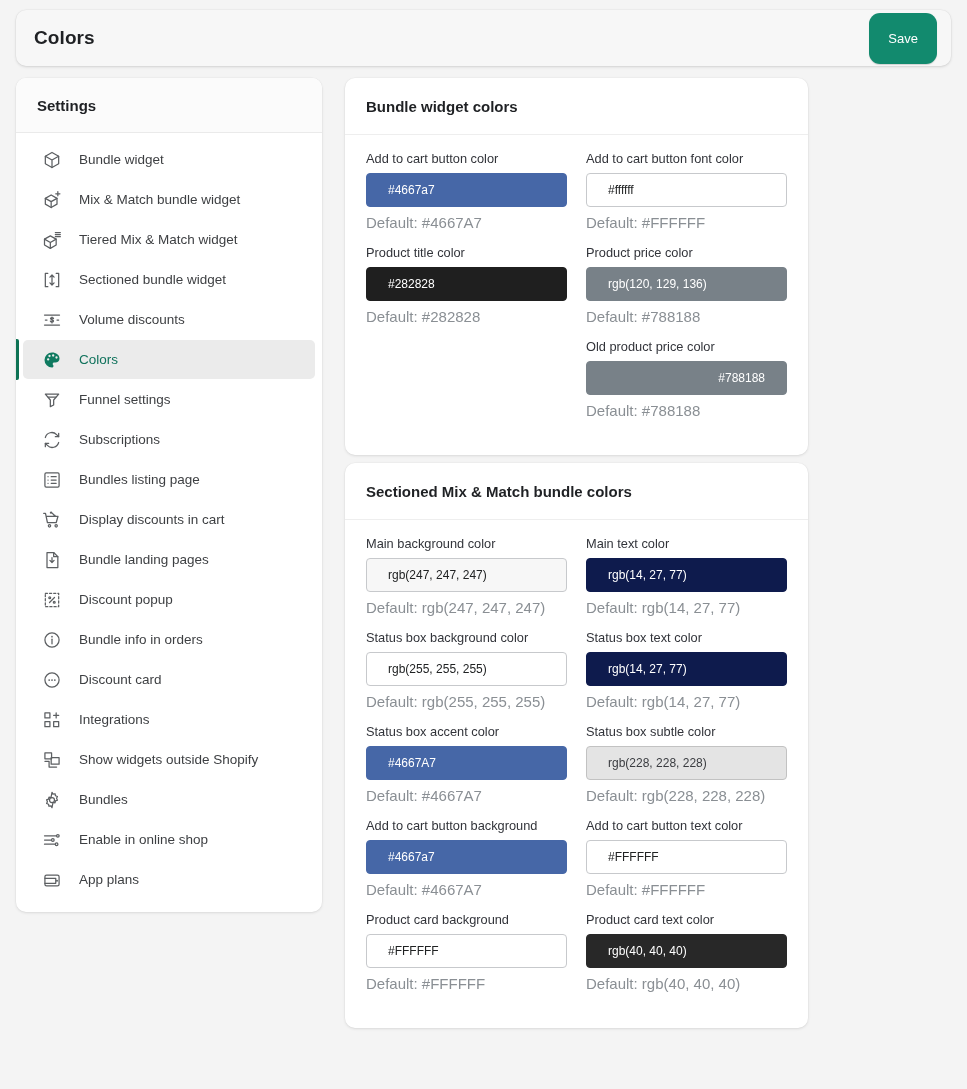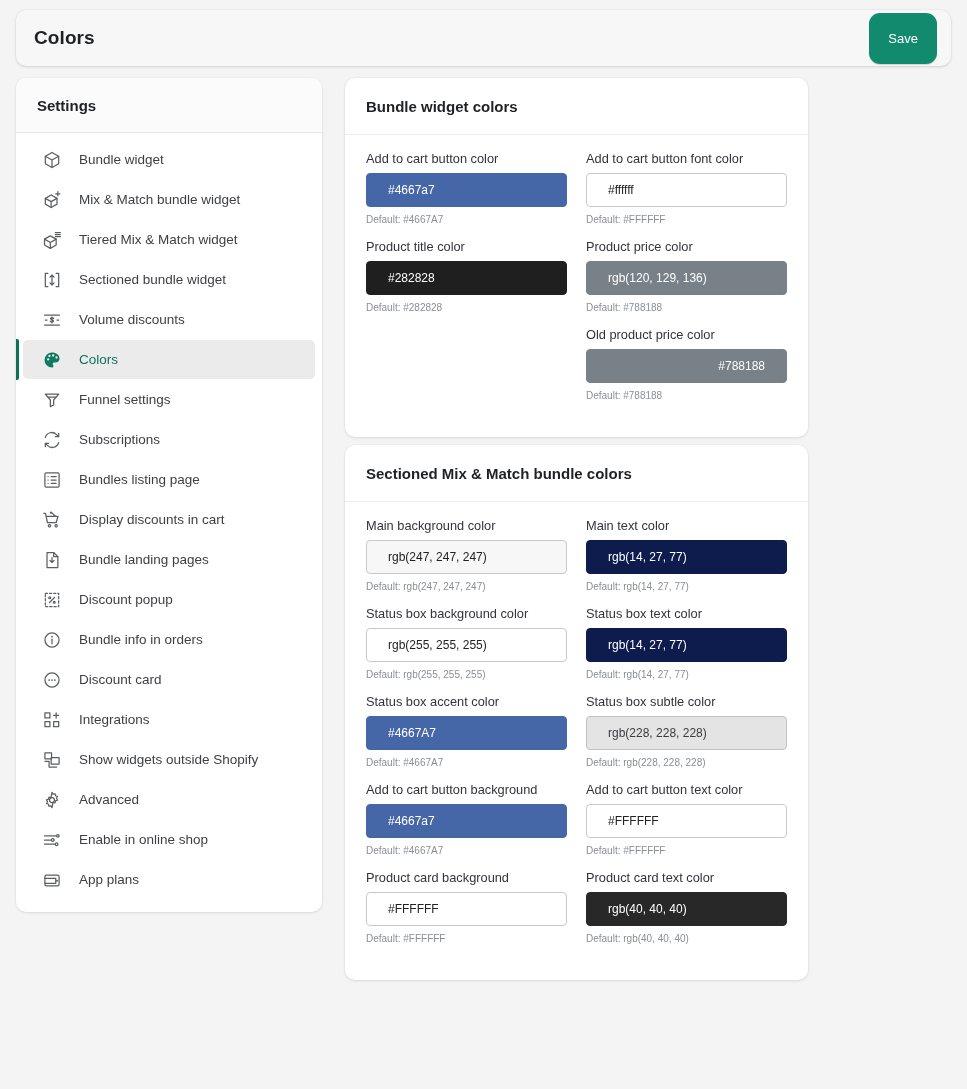--- a/index.html
+++ b/index.html
@@ -154,21 +154,21 @@
     border: 1px solid #c7c9cc;
     border-radius: 4px;
     font-size: 12px;
     font-family: "Liberation Sans", sans-serif;
     padding: 0 21px;
     background: #ffffff;
     color: #202223;
     outline: none;
   }
   .field-default {
-    font-size: 10px;
+    font-size: 15px;
     color: #8a8f94;
     margin-top: 7px;
     display: block;
     margin-bottom: 14px;
   }
 </style>
 </head>
 <body>
 
 <div class="topbar">
@@ -343,21 +343,21 @@
           </span>
           <span class="nav-label">Show widgets outside Shopify</span>
         </div>
         <div class="nav-item">
           <span class="nav-icon">
             <svg viewBox="0 0 24 24" width="20" height="20">
               <circle fill="none" stroke="currentColor" stroke-width="1.5" stroke-linecap="round" stroke-linejoin="round" cx="12" cy="12" r="3"></circle>
               <path fill="none" stroke="currentColor" stroke-width="1.5" stroke-linecap="round" stroke-linejoin="round" d="M12 2.8l1.2 2.2 2.4-.5.6 2.4 2.3.9-1 2.2 1 2.2-2.3.9-.6 2.4-2.4-.5L12 21.2l-1.2-2.2-2.4.5-.6-2.4-2.3-.9 1-2.2-1-2.2 2.3-.9.6-2.4 2.4.5L12 2.8z"></path>
             </svg>
           </span>
-          <span class="nav-label">Advanced</span>
+          <span class="nav-label">Bundles</span>
         </div>
         <div class="nav-item">
           <span class="nav-icon">
             <svg viewBox="0 0 24 24" width="20" height="20">
               <path fill="none" stroke="currentColor" stroke-width="1.5" stroke-linecap="round" stroke-linejoin="round" d="M3 7h14M3 12h8M3 17h12"></path>
               <circle fill="none" stroke="currentColor" stroke-width="1.5" stroke-linecap="round" stroke-linejoin="round" cx="19" cy="7" r="1.6"></circle>
               <circle fill="none" stroke="currentColor" stroke-width="1.5" stroke-linecap="round" stroke-linejoin="round" cx="13" cy="12" r="1.6"></circle>
               <circle fill="none" stroke="currentColor" stroke-width="1.5" stroke-linecap="round" stroke-linejoin="round" cx="17.5" cy="17" r="1.6"></circle>
             </svg>
           </span>

